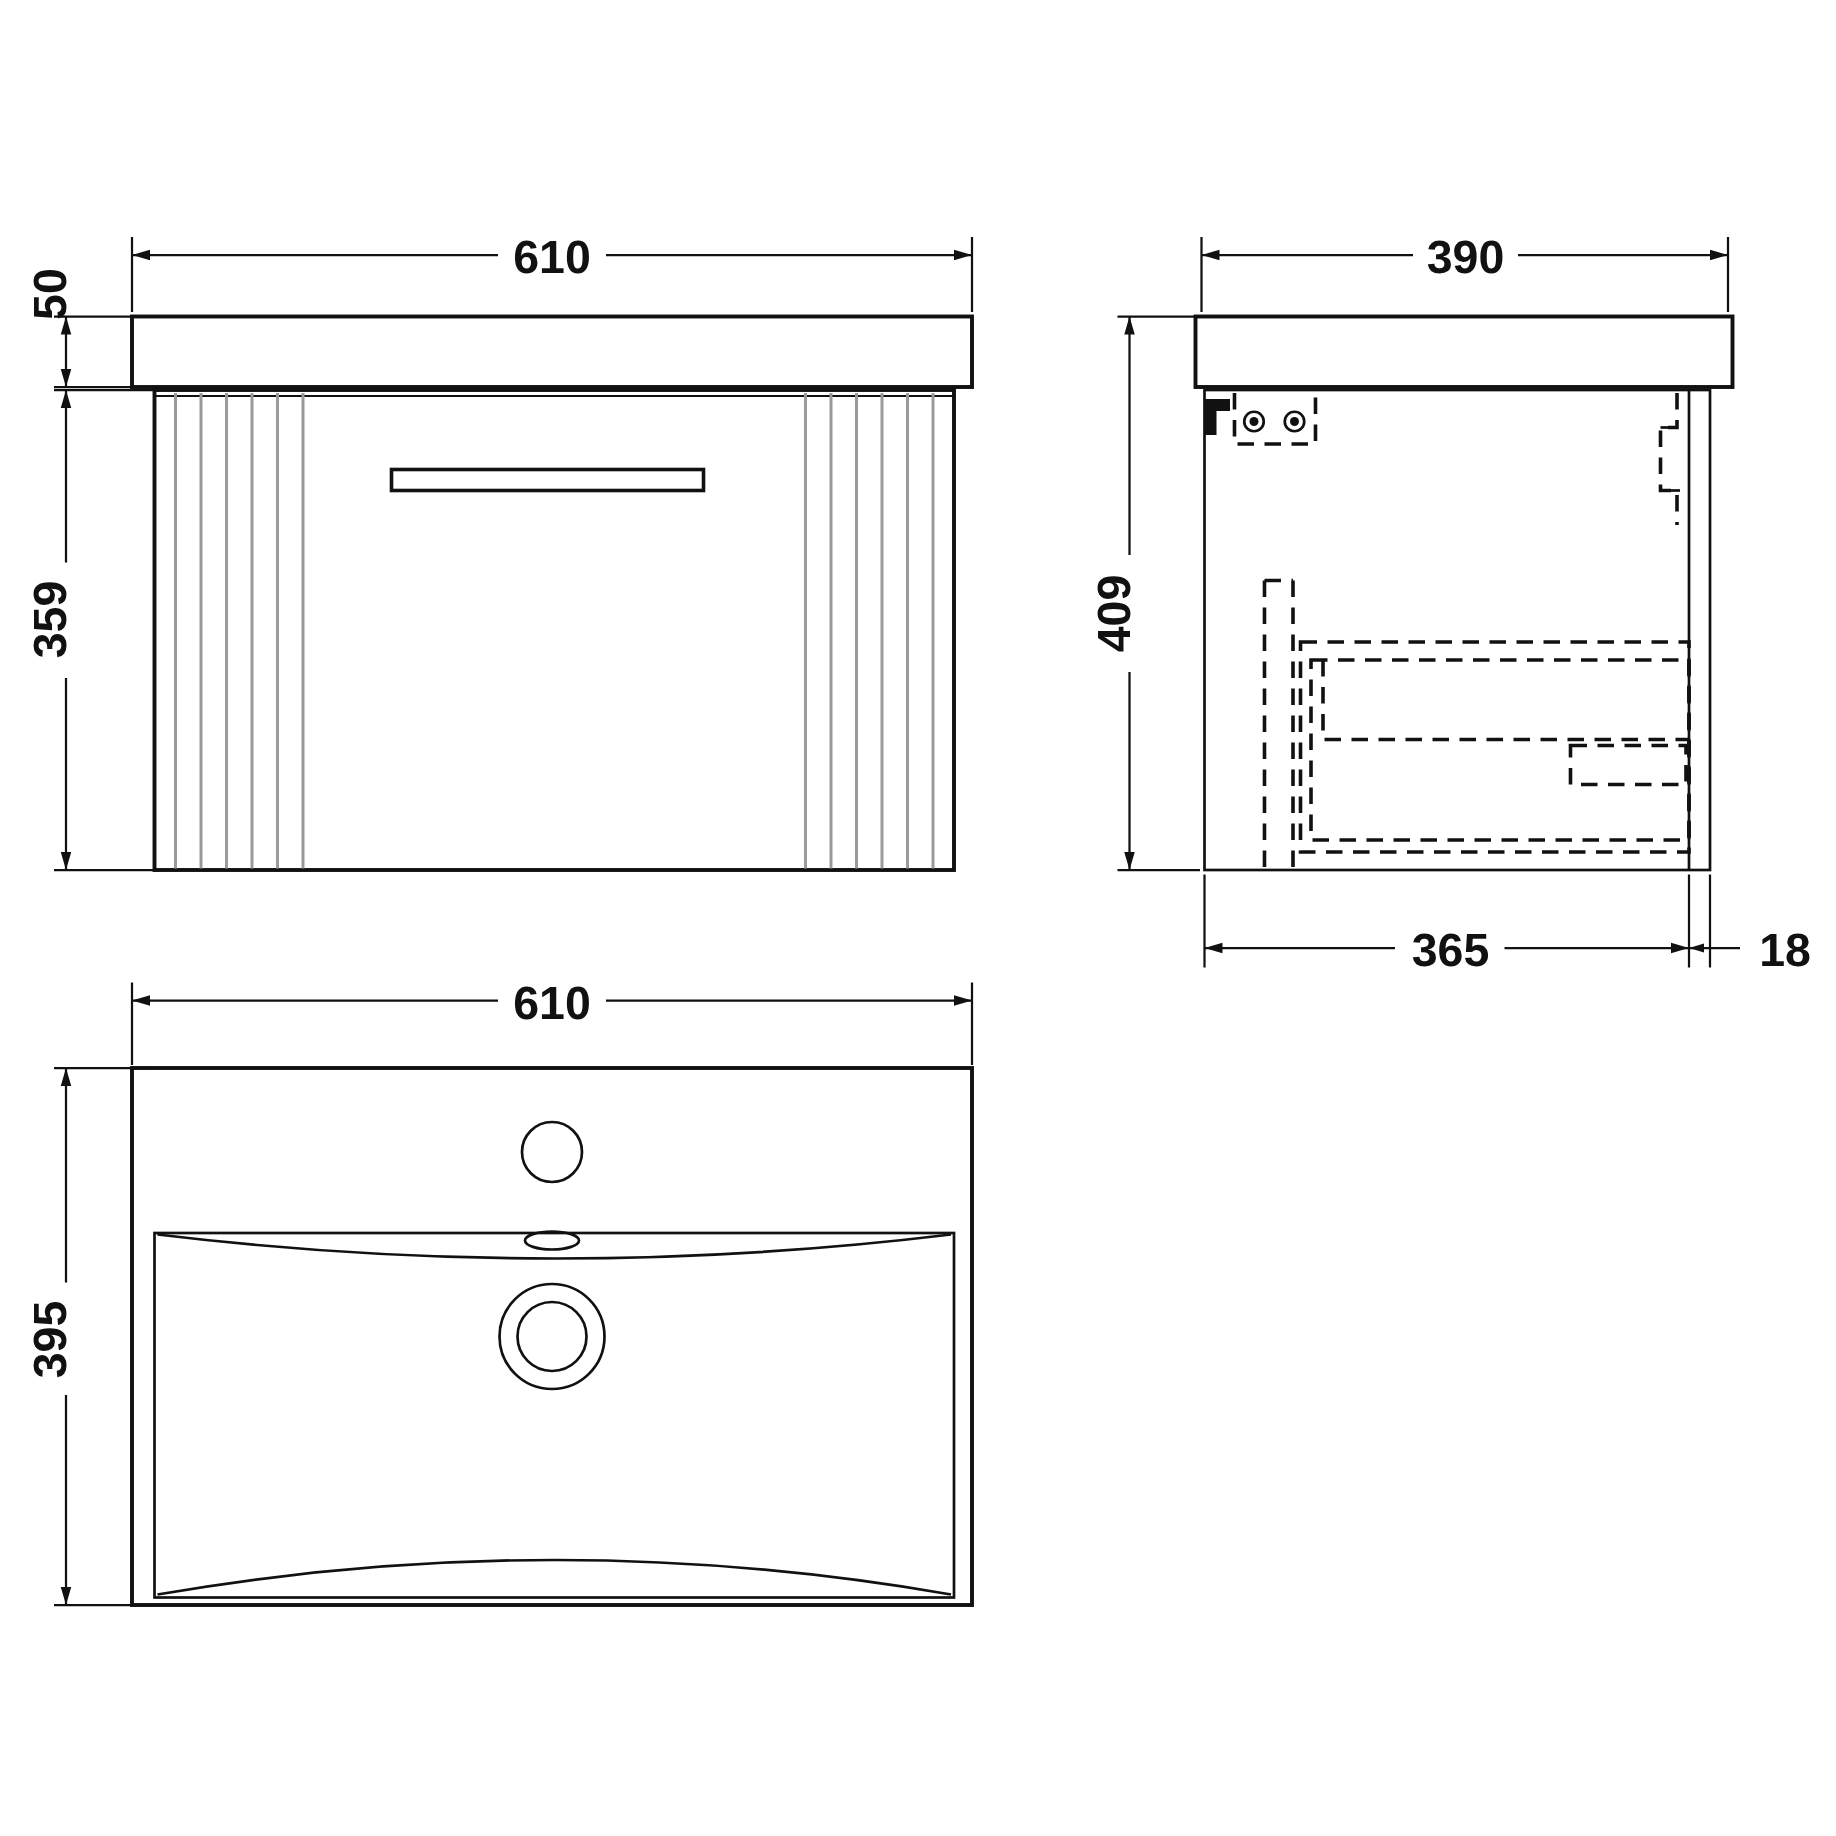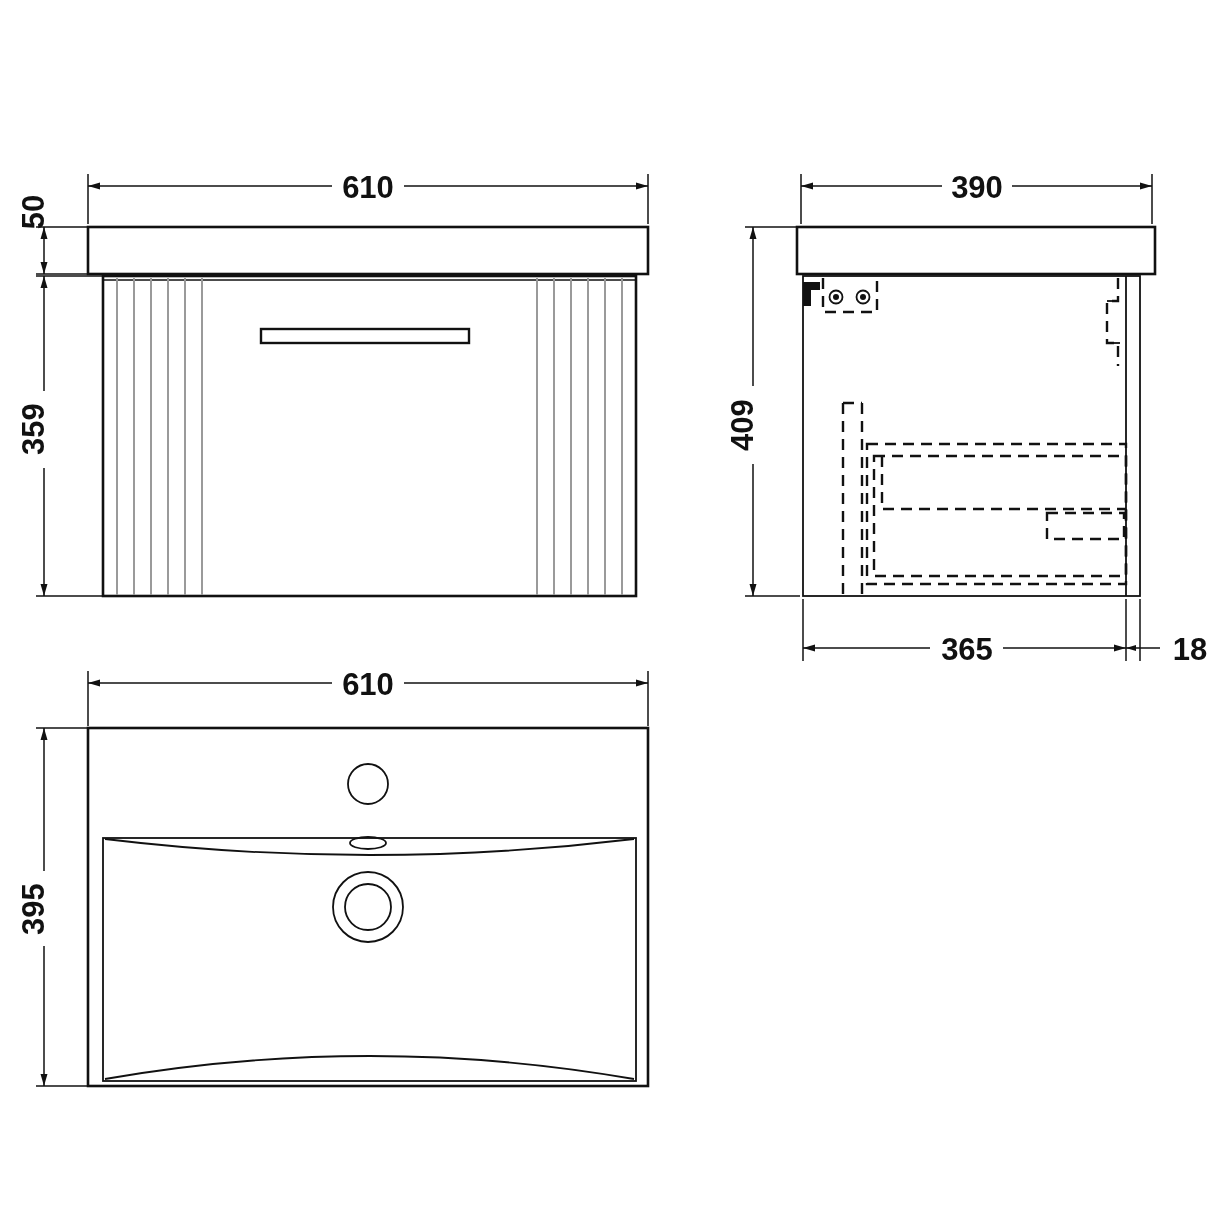--- a/index.html
+++ b/index.html
@@ -11,21 +11,21 @@
   body {
     width: 1224px;
     height: 1224px;
     font-family: "Liberation Sans", sans-serif;
     overflow: hidden;
     position: relative;
   }
   #drawing-root {
     position: absolute;
     left: 0;
-    top: 16px;
+    top: 0;
     width: 1224px;
     height: 1196px;
   }
   svg#tech-drawing {
     display: block;
     width: 1224px;
     height: 1224px;
     background: #ffffff;
   }
   .dim-text {

